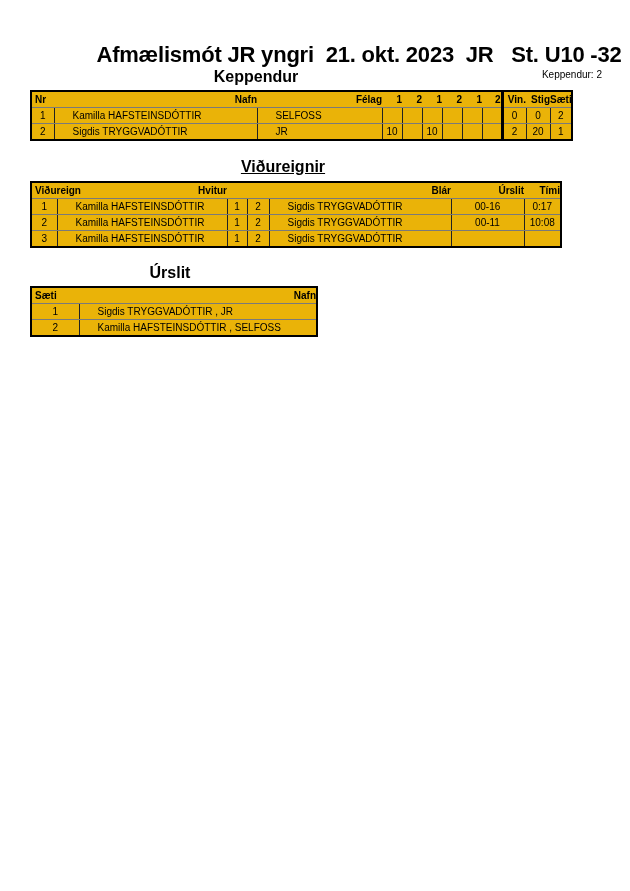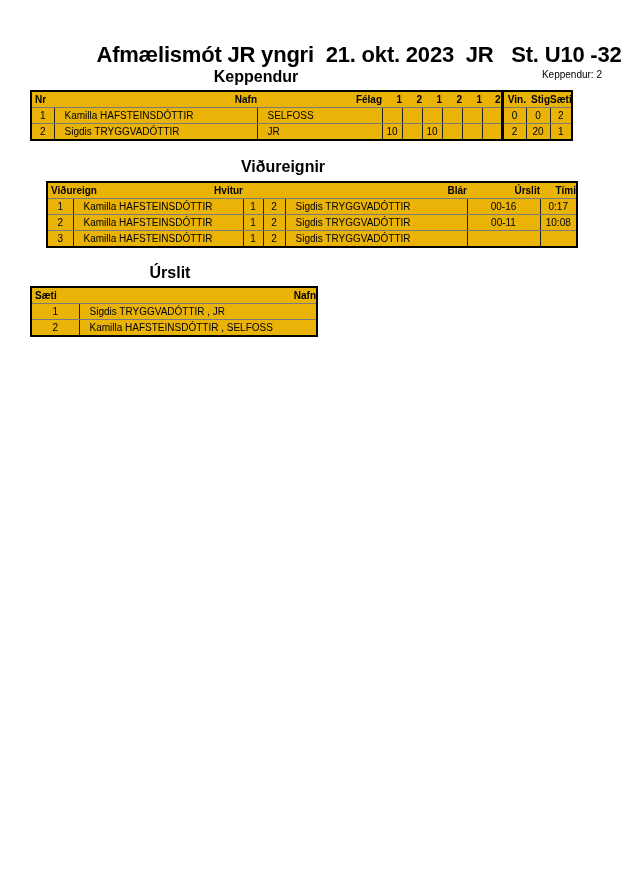--- a/index.html
+++ b/index.html
@@ -18,35 +18,35 @@
     white-space: pre;
     letter-spacing: -0.2px;
     padding-left: 44px;
   }
   .caption {
     position: absolute;
     font-size: 16px; font-weight: bold;
     text-align: center;
   }
   #cap-keppendur   { top: 68px;  left: 0; width: 512px; }
-  #cap-vidureignir { top: 158px; left: 0; width: 566px; }
+  #cap-vidureignir { top: 158px; left: 0; width: 566px; text-decoration: underline; }
   #cap-urslit      { top: 264px; left: 0; width: 340px; }
   #count-label {
     position: absolute; top: 69px; right: 28px;
     font-size: 10px;
   }
   table {
     position: absolute;
     border-collapse: collapse;
     table-layout: fixed;
     background: #eab308;
     border: 2px solid #000;
   }
   #t-keppendur   { left: 30px; top: 90px;  width: 541px; }
-  #t-vidureignir { left: 46px; top: 181px; width: 530px; border-radius: 7px; }
+  #t-vidureignir { left: 30px; top: 181px; width: 530px; border-radius: 7px; }
   #t-urslit      { left: 30px; top: 286px; width: 286px; }
   th, td {
     font-size: 10px;
     height: 15px;
     padding: 0;
     white-space: nowrap;
     overflow: hidden;
     font-weight: normal;
   }
   td {
@@ -57,21 +57,21 @@
     text-align: center;
   }
   th {
     border: none;
     border-bottom: 1px solid #7a7a7a;
     font-weight: bold;
     text-align: right;
     overflow: visible;
   }
   th.hleft { text-align: left; padding-left: 3px; }
-  td.name  { text-align: left; padding-left: 10px; }
+  td.name  { text-align: left; padding-left: 18px; }
   .thick   { border-left: 3px solid #000 !important; }
 </style>
 </head>
 <body>
 
 <div class="title">Afmælismót JR yngri  21. okt. 2023  JR   St. U10 -32</div>
 
 <div class="caption" id="cap-keppendur">Keppendur</div>
 <div id="count-label">Keppendur: 2</div>
 

